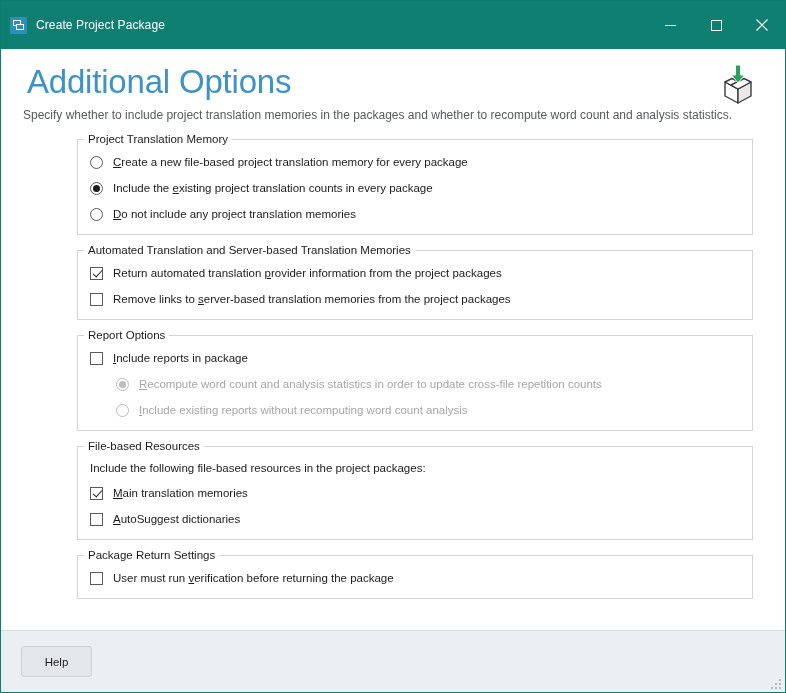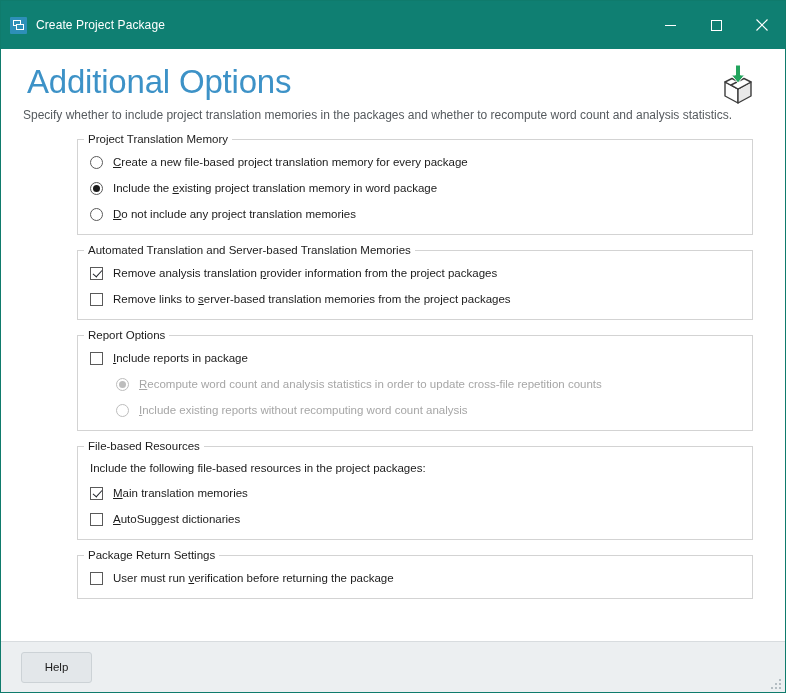--- a/index.html
+++ b/index.html
@@ -166,21 +166,21 @@
     padding-left: 12px;
     height: 24px;
     display: flex;
     align-items: center;
   }
 
   
   .footer {
     position: absolute;
     left: 1px; right: 1px; bottom: 1px;
-    height: 51px;
+    height: 62px;
     background: #eceff1;
     border-top: 1px solid #d8dcdf;
     display: flex;
     align-items: center;
     padding: 0 20px;
   }
   .btn {
     height: 31px;
     min-width: 71px;
     padding: 0 12px;
@@ -266,35 +266,35 @@
   <fieldset class="group">
     <legend>Project Translation Memory</legend>
 
     <div class="opt-row">
       <span class="radio"></span>
       <span class="opt-label"><span></span><span class="mn">C</span><span>reate a new file-based project translation memory for every package</span></span>
     </div>
 
     <div class="opt-row">
       <span class="radio checked"></span>
-      <span class="opt-label"><span>Include the </span><span class="mn">e</span><span>xisting project translation memory in word package</span></span>
+      <span class="opt-label"><span>Include the </span><span class="mn">e</span><span>xisting project translation counts in every package</span></span>
     </div>
 
     <div class="opt-row">
       <span class="radio"></span>
       <span class="opt-label"><span></span><span class="mn">D</span><span>o not include any project translation memories</span></span>
     </div>
   </fieldset>
 
   <fieldset class="group">
     <legend>Automated Translation and Server-based Translation Memories</legend>
 
     <div class="opt-row">
       <span class="checkbox checked"></span>
-      <span class="opt-label"><span>Remove analysis translation </span><span class="mn">p</span><span>rovider information from the project packages</span></span>
+      <span class="opt-label"><span>Return automated translation </span><span class="mn">p</span><span>rovider information from the project packages</span></span>
     </div>
 
     <div class="opt-row">
       <span class="checkbox"></span>
       <span class="opt-label"><span>Remove links to </span><span class="mn">s</span><span>erver-based translation memories from the project packages</span></span>
     </div>
   </fieldset>
 
   <fieldset class="group">
     <legend>Report Options</legend>

